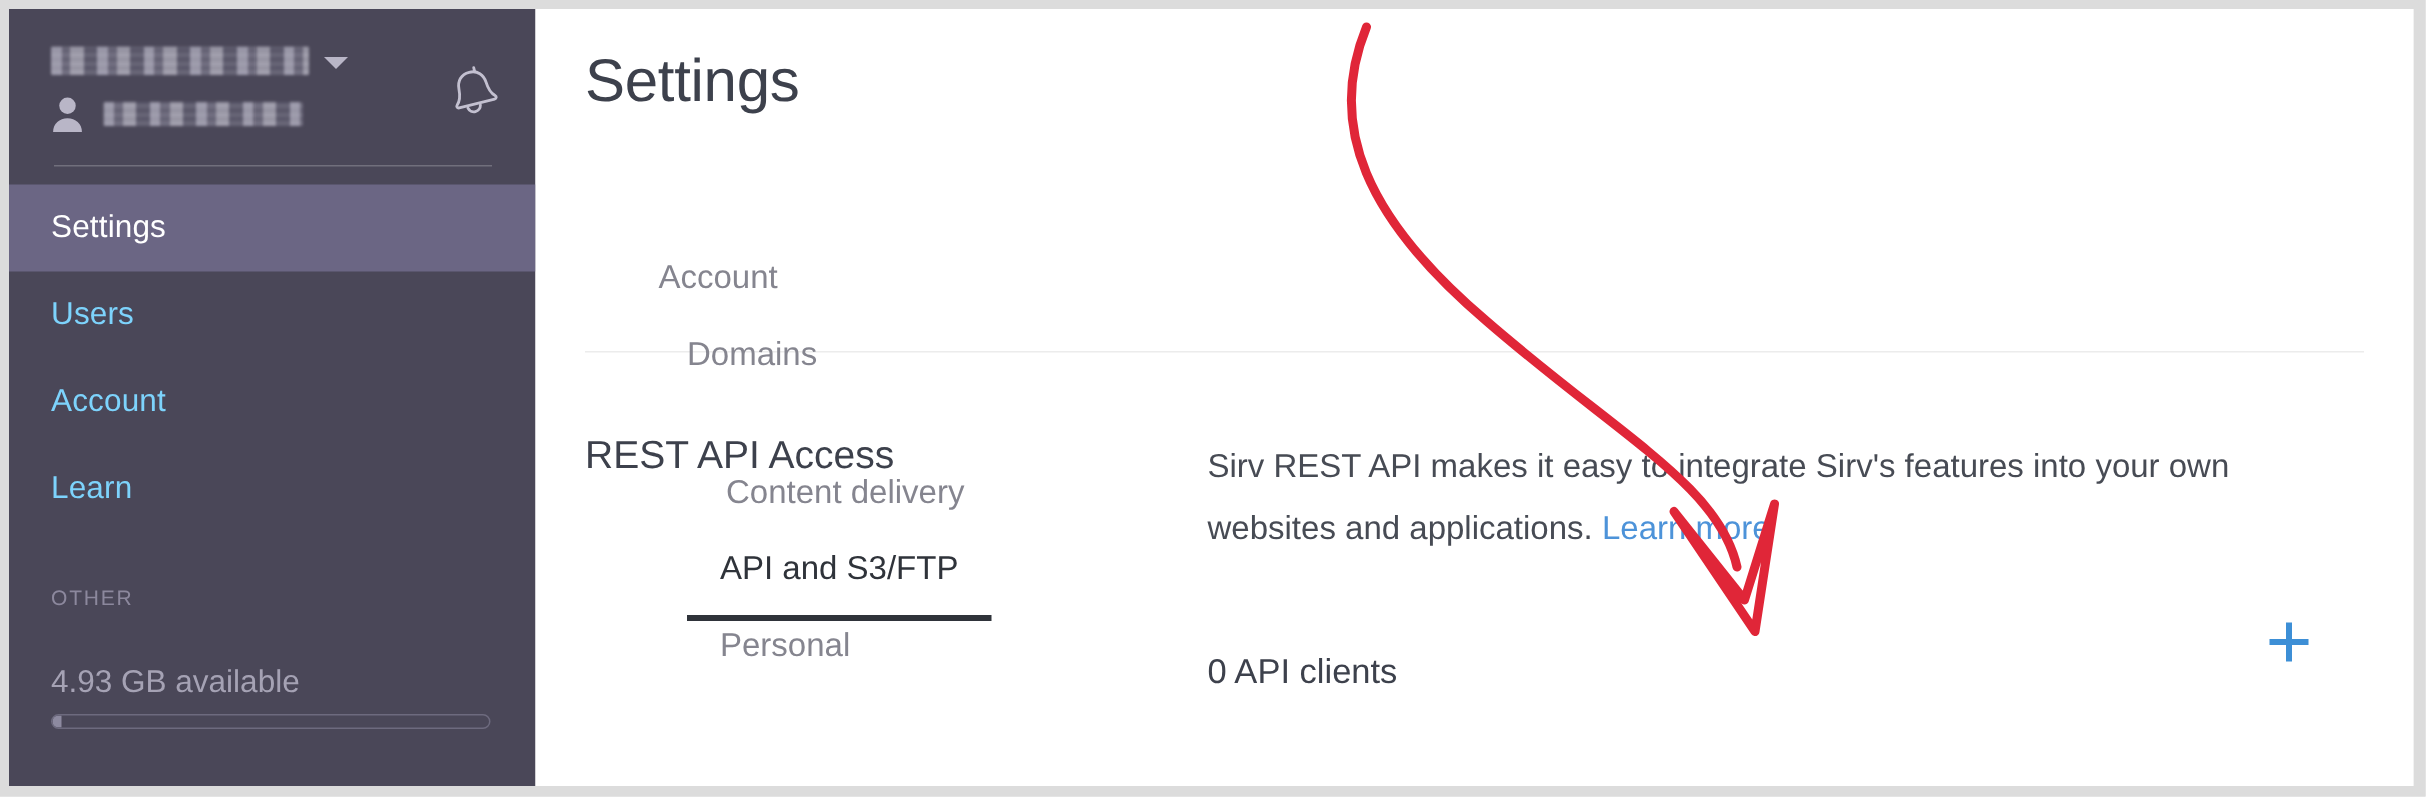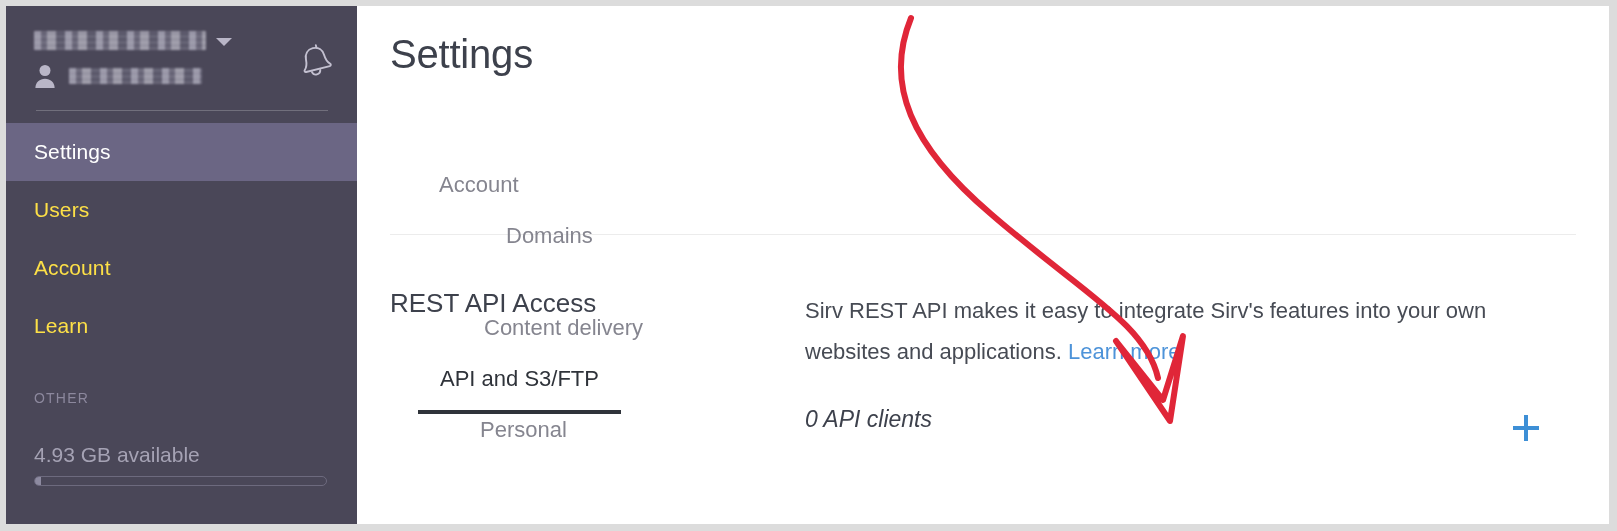--- a/index.html
+++ b/index.html
@@ -61,21 +61,21 @@
     position: absolute; left: 30px; top: 104px;
     width: 292px; height: 1px;
     background: rgba(255,255,255,.22);
   }
 
   .nav { position: absolute; left: 0; top: 117px; width: 351px; }
   .nav-item {
     height: 58px;
     display: flex; align-items: center;
     padding-left: 28px;
-    color: #fde047;
+    color: #7dd3fc;
     font-size: 21px;
     letter-spacing: .1px;
   }
   .nav-item.active {
     background: #6b6684;
     color: #ffffff;
   }
 
   .other-label {
     position: absolute; left: 28px; top: 384px;
@@ -134,40 +134,40 @@
     padding: 3px 0 22px 0;
     white-space: nowrap;
   }
   .tab.active { color: #2f333a; }
   .tab.active::after {
     content: "";
     position: absolute; left: -22px; right: -22px; bottom: 0;
     height: 4px; background: #2f333a;
   }
   .tab-sp-0 { margin-left: 49px; }
-  .tab-sp-1 { margin-left: 116px; }
+  .tab-sp-1 { margin-left: 68px; }
   .tab-sp-2 { margin-left: 94px; margin-top: 41px; }
-  .tab-sp-3 { margin-left: 50px; }
+  .tab-sp-3 { margin-left: 90px; }
   .tab-sp-4 { margin-left: 90px; }
 
   .section-title {
     position: absolute; left: 33px; top: 282px;
     font-size: 26px; color: #3d414c;
   }
   .section-body {
     position: absolute; left: 448px; top: 284px;
     width: 730px;
     font-size: 22px; line-height: 41px;
     color: #474b54;
   }
   .link { color: #4d93d9; text-decoration: none; }
 
   .clients-row {
-    position: absolute; left: 448px; top: 400px;
-    width: 730px; height: 40px; font-style: italic;
+    position: absolute; left: 448px; top: 428px;
+    width: 730px; height: 40px;
   }
   .clients-count { font-size: 23px; color: #3d414c; }
   .add-client-btn {
     position: absolute; left: 1147px; top: 400px;
     width: 44px; height: 44px;
     display: flex; align-items: center; justify-content: center;
     cursor: pointer;
   }
   .plus-v, .plus-h { position: absolute; background: #3d8fd6; }
   .plus-v { width: 4px; height: 26px; }

